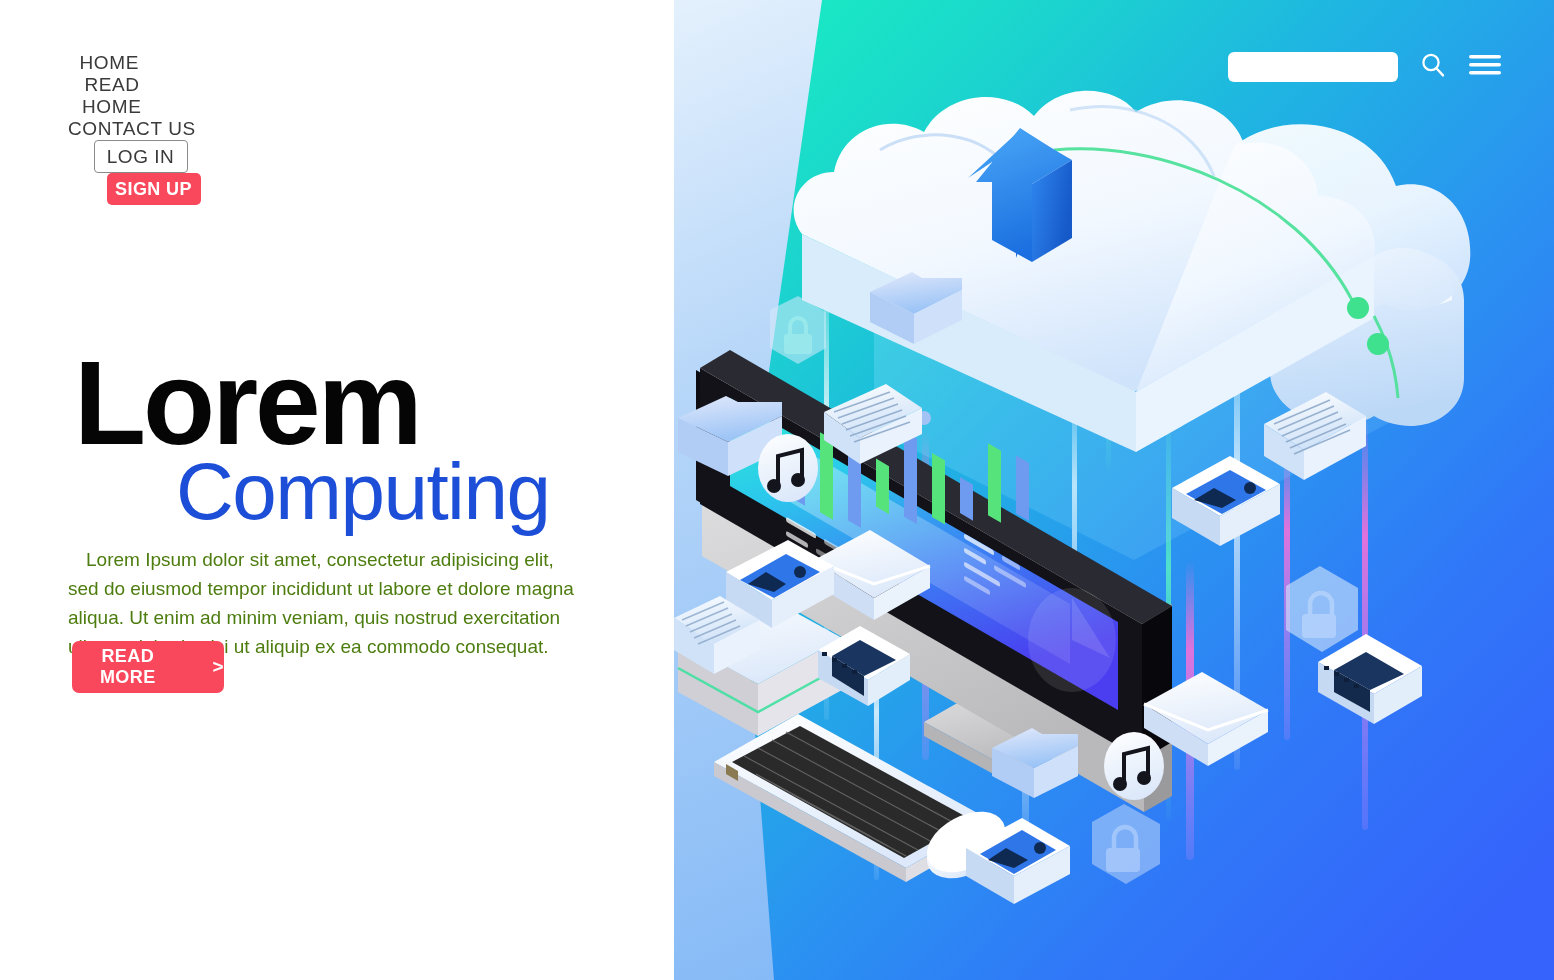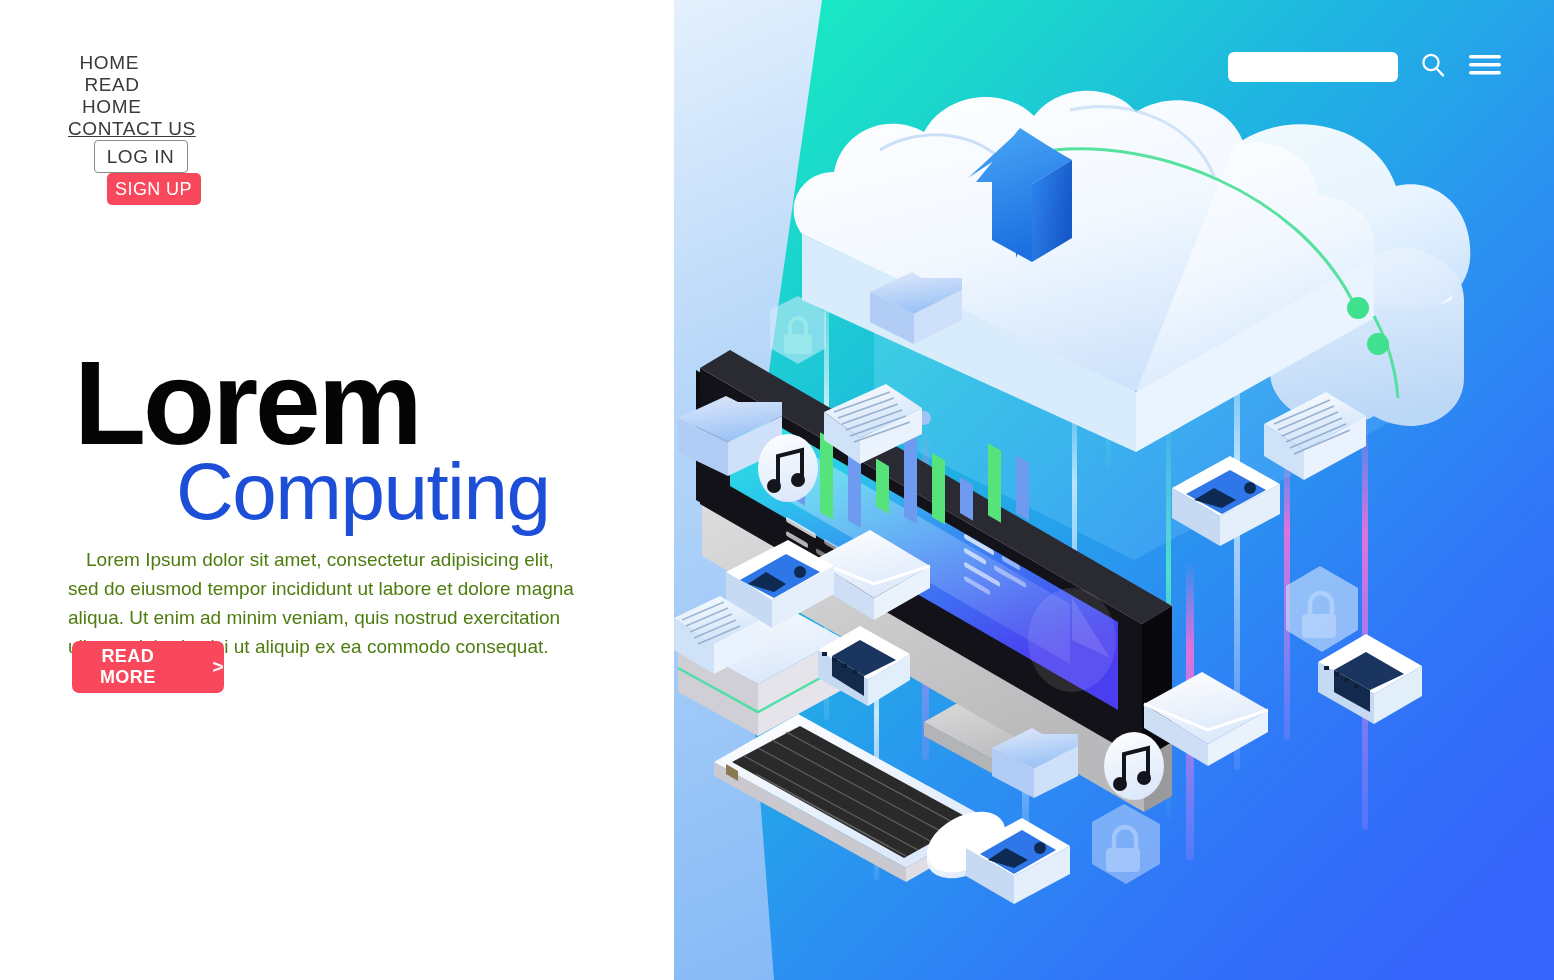--- a/index.html
+++ b/index.html
@@ -50,21 +50,21 @@
     font-size: 19px;
     letter-spacing: 0.6px;
     color: #3a3a3a;
     text-decoration: none;
     white-space: nowrap;
     cursor: pointer;
   }
   .nav-link.home    { width: 122px; }
   .nav-link.about   { width: 112px; }
   .nav-link.news    { width: 117px; }
-  .nav-link.contact { width: 145px; text-decoration: underline; }
+  .nav-link.contact { width: 145px; }
 
   .btn-login {
     width: 94px; height: 33px;
     border: 1.4px solid #8a8a8a;
     border-radius: 4px;
     background: transparent;
     color: #3a3a3a;
     font-family: "Liberation Sans", sans-serif;
     font-size: 19px;
     letter-spacing: 0.5px;
@@ -78,21 +78,21 @@
     width: 94px; height: 32px;
     border: none;
     border-radius: 5px;
     background: #f9485b;
     color: #ffffff;
     font-family: "Liberation Sans", sans-serif;
     font-size: 18px;
     letter-spacing: 0.4px;
     line-height: 1;
     cursor: pointer;
-    display: flex; align-items: center; justify-content: center;
+    display: flex; align-items: center; justify-content: center; font-weight: bold;
   }
 
   
   .header-right {
     position: absolute;
     top: 50px; right: 52px;
     display: flex;
     align-items: center;
     gap: 20px;
   }

